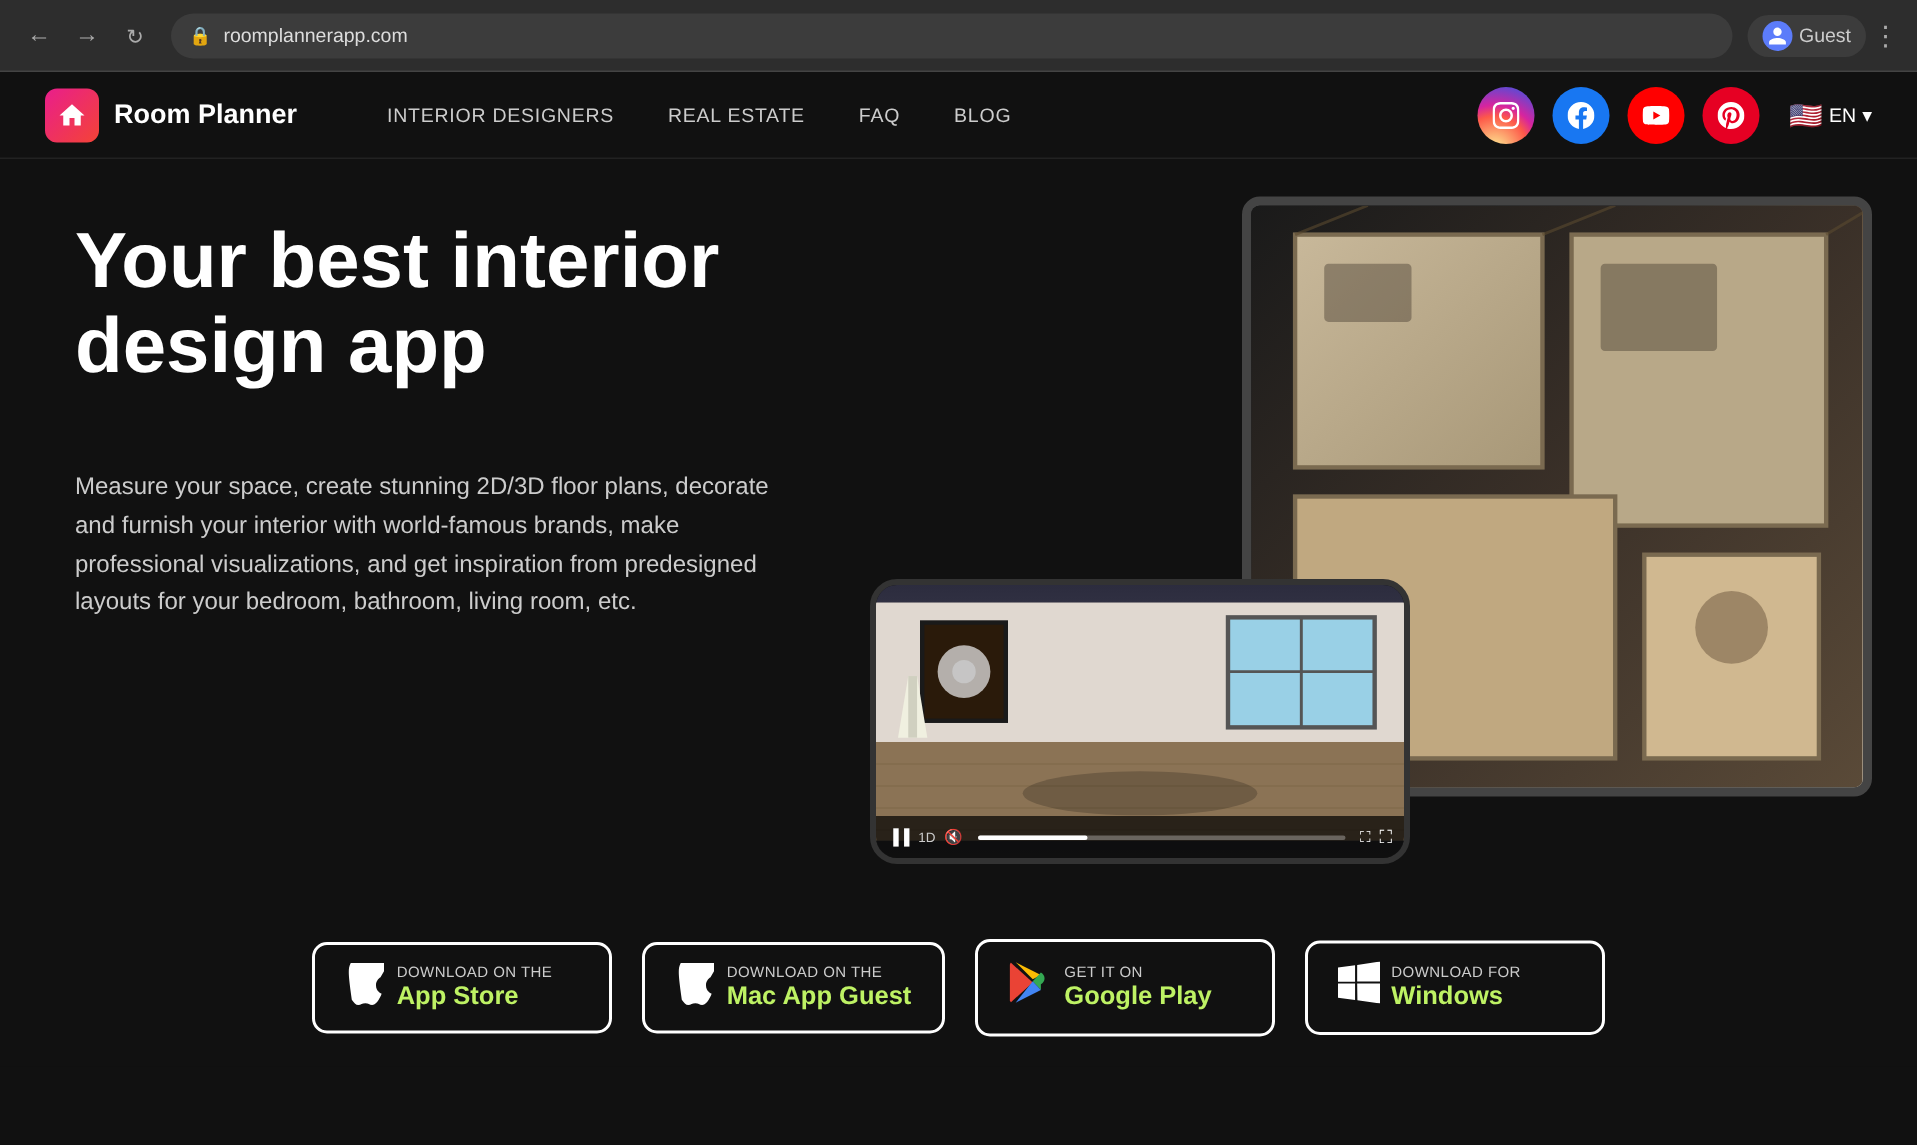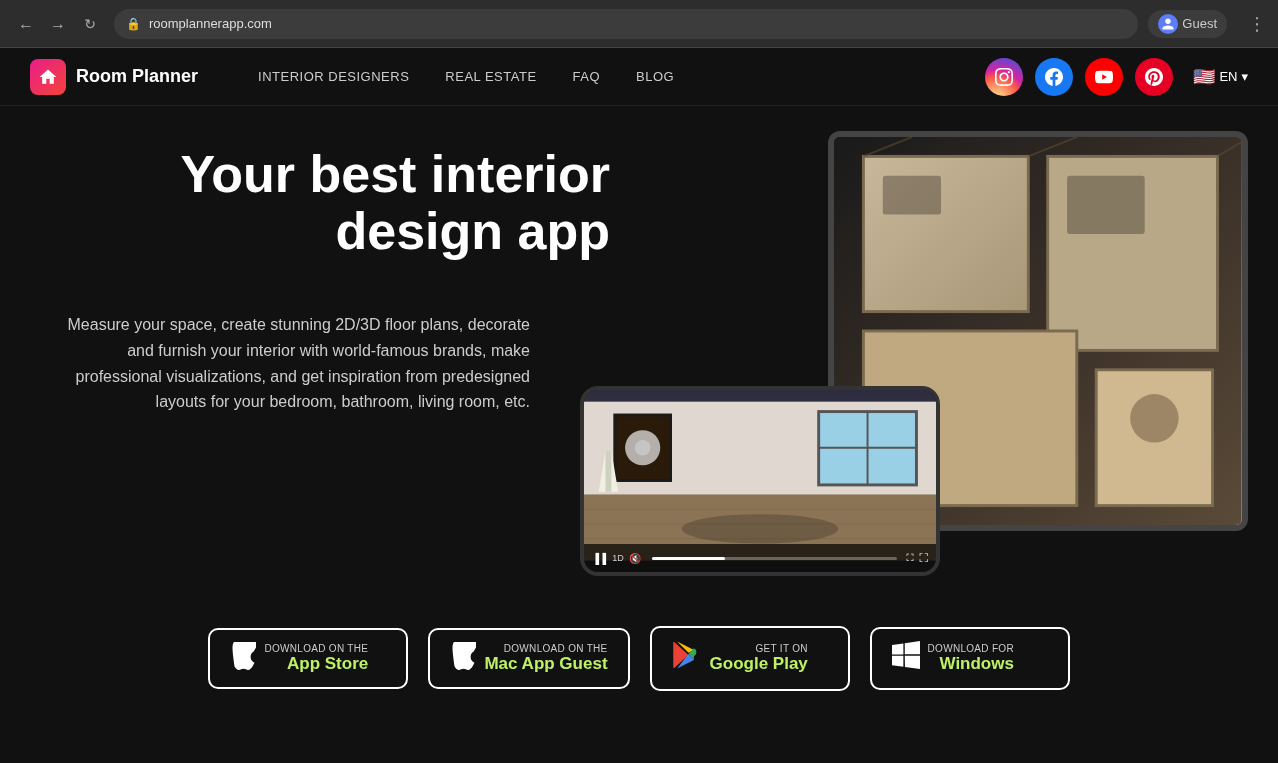--- a/index.html
+++ b/index.html
@@ -41,21 +41,21 @@
       align-items: center;
       padding: 0 12px;
       gap: 8px;
       color: #ddd;
       font-size: 13px;
     }
     .lock-icon { color: #aaa; font-size: 12px; }
     .browser-right {
       display: flex;
       align-items: center;
-      gap: 17px;
+      gap: 0;
       color: #ccc;
       font-size: 13px;
     }
     .user-btn {
       display: flex; align-items: center; gap: 4px;
       background: #3c3c3c;
       border-radius: 15px;
       padding: 4px 10px;
       cursor: pointer;
     }
@@ -65,21 +65,20 @@
       color: white; font-size: 11px;
     }
     .menu-dots { color: #aaa; font-size: 18px; cursor: pointer; margin-left: 4px; }
 
     
     .website {
       width: 100%;
       height: calc(763px - 48px);
       background: #111;
       overflow: hidden;
-      text-align: right;
     }
 
     
     .navbar {
       width: 100%;
       background: #111;
       height: 58px;
       display: flex;
       align-items: center;
       padding: 0 30px;

